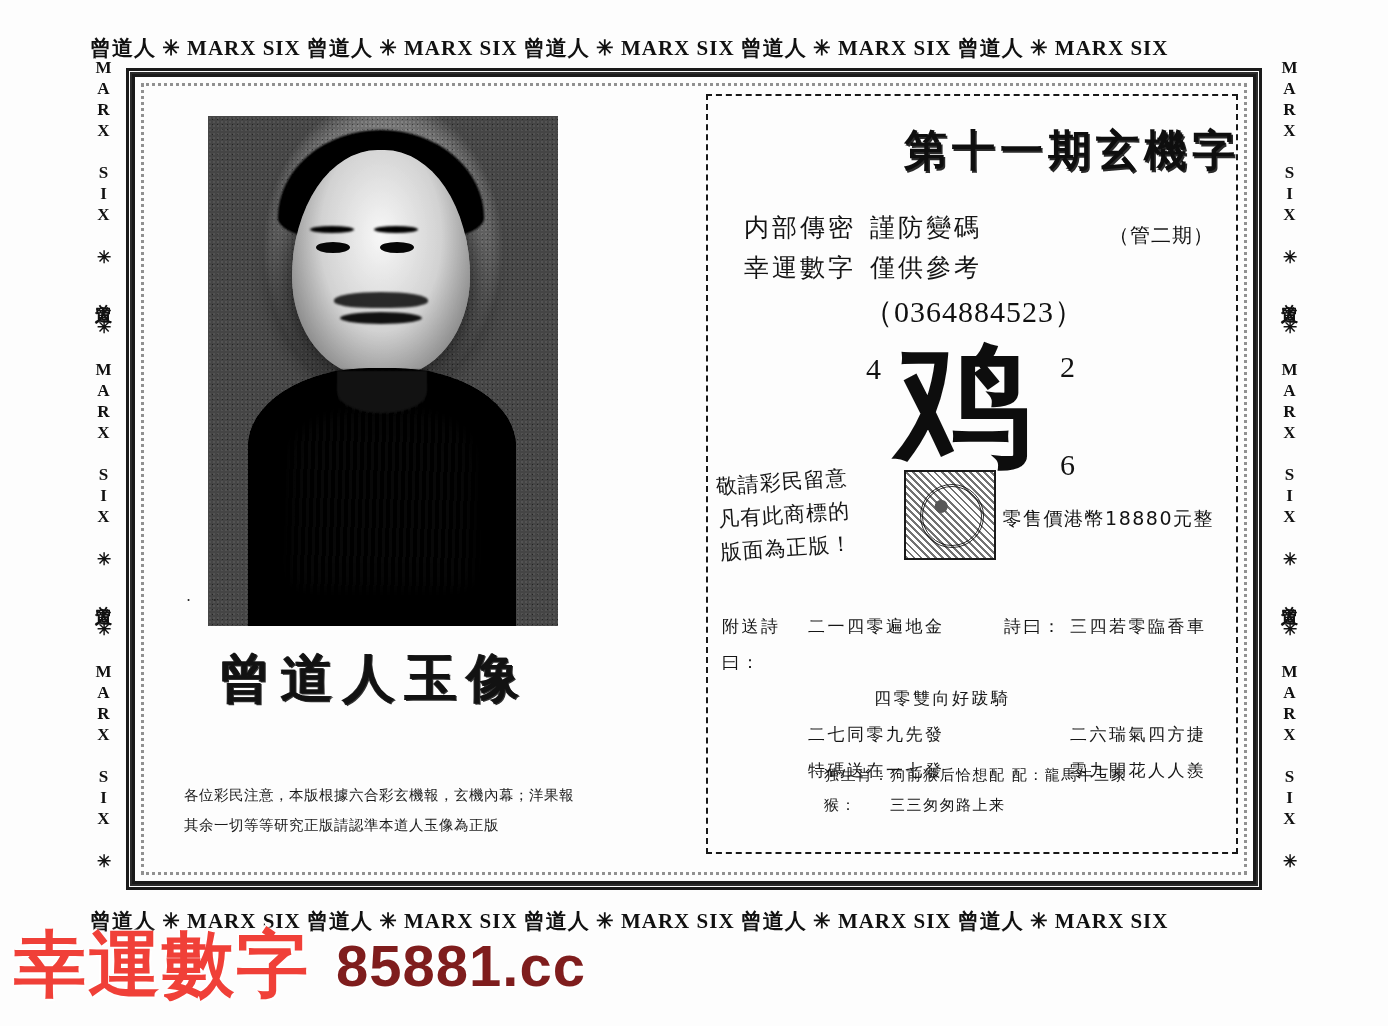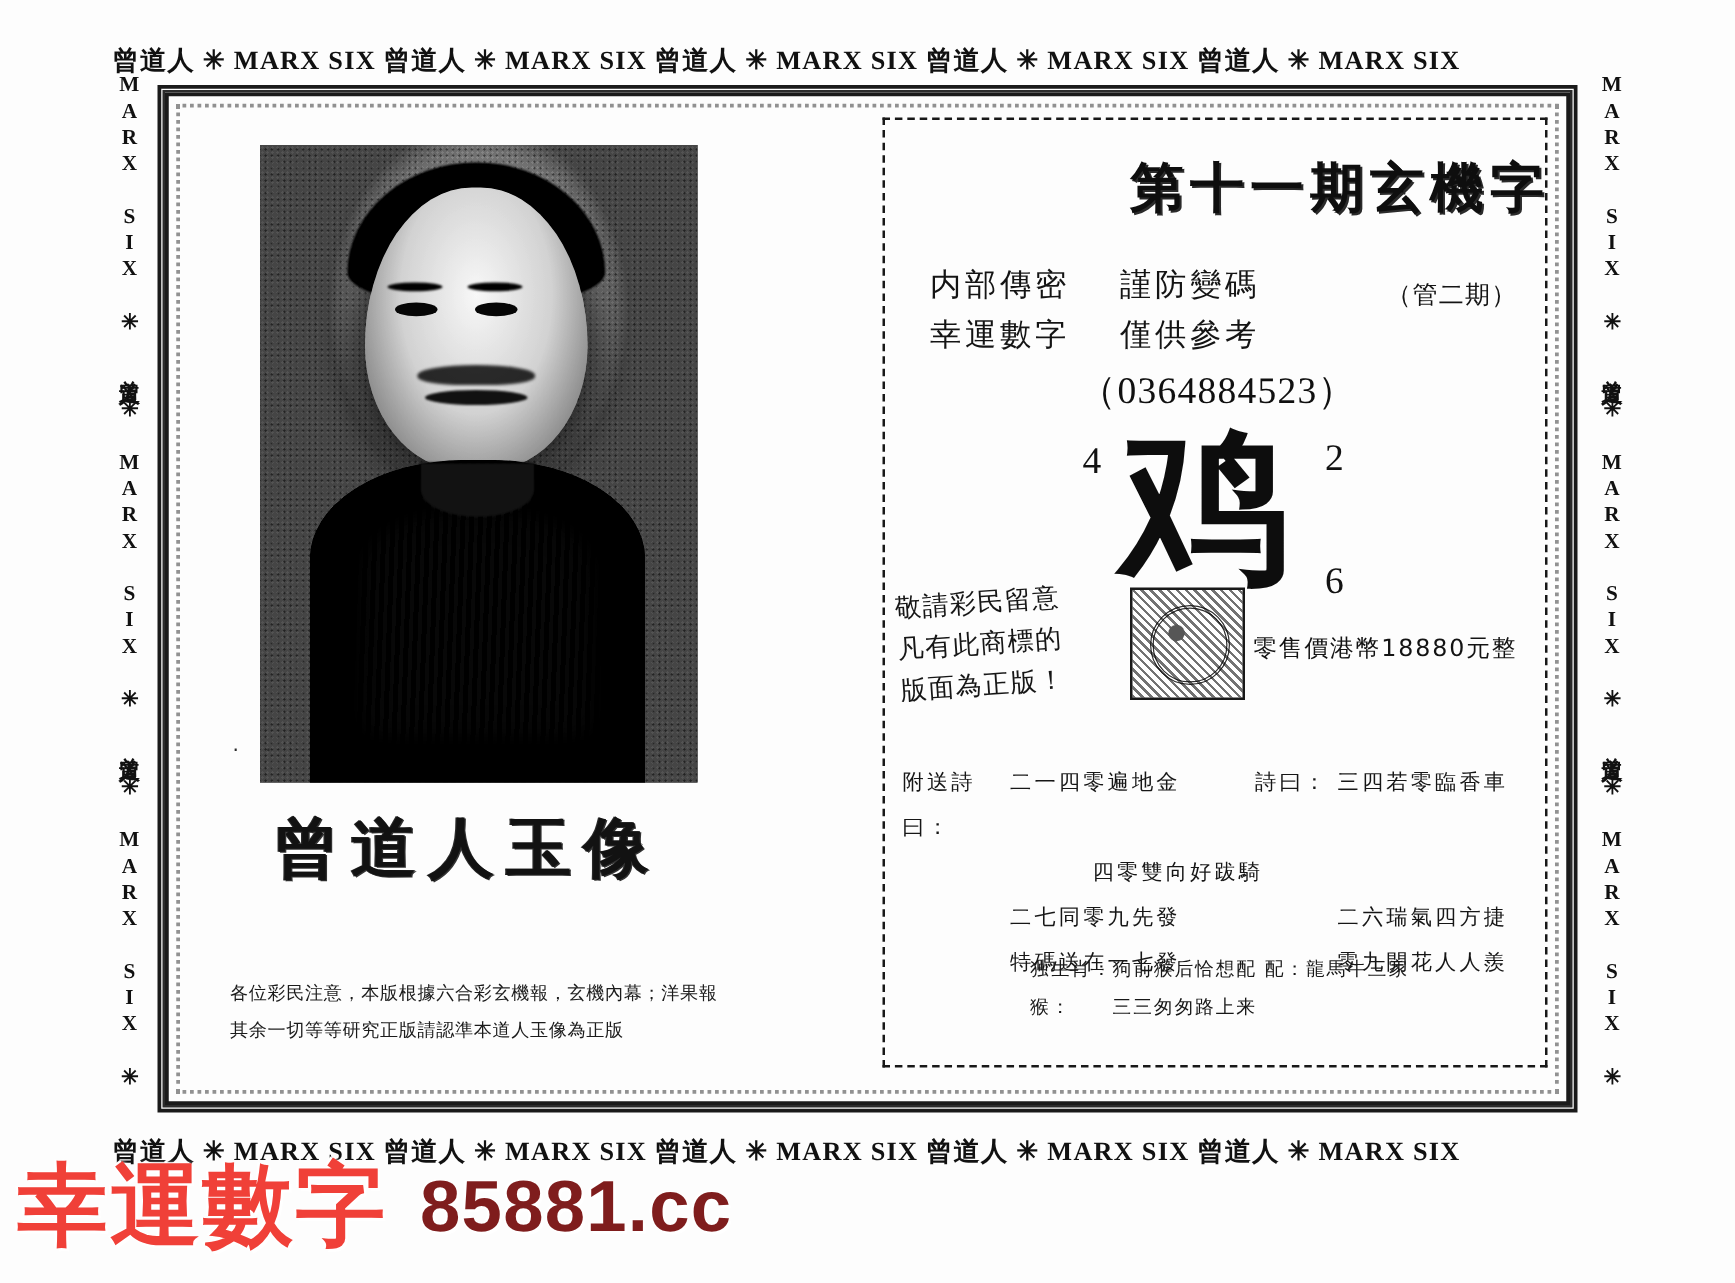--- a/index.html
+++ b/index.html
@@ -245,21 +245,21 @@
   .sub-grid {
     position: absolute;
     left: 36px; top: 112px;
     width: 320px;
     font-family: "DejaVu Sans", sans-serif;
     font-size: 25px;
     line-height: 40px;
     letter-spacing: 3px;
     color: #141414;
   }
-  .sub-grid .row { display: flex; gap: 40px; text-align: center; }
+  .sub-grid .row { display: flex; gap: 14px; text-align: center; }
   .issue-note {
     position: absolute;
     right: 22px; top: 126px;
     font-family: "DejaVu Sans", sans-serif;
     font-size: 20px;
     letter-spacing: 1px;
     color: #141414;
   }
   .code {
     position: absolute;

